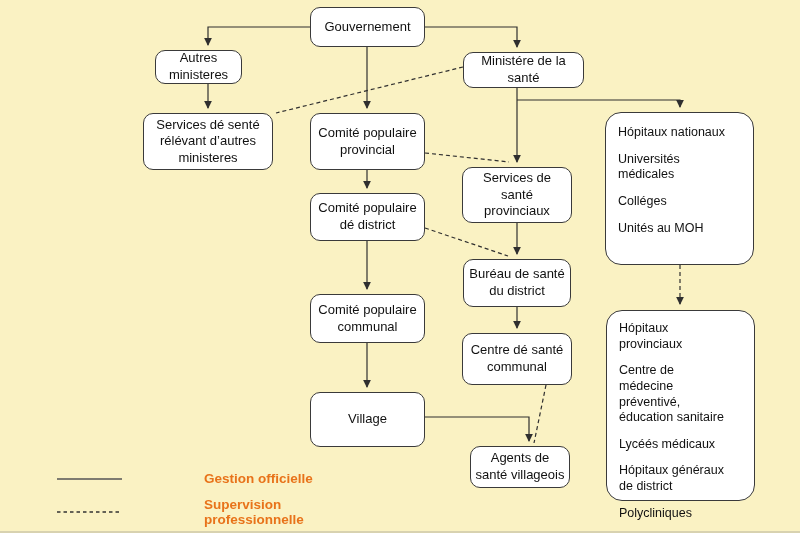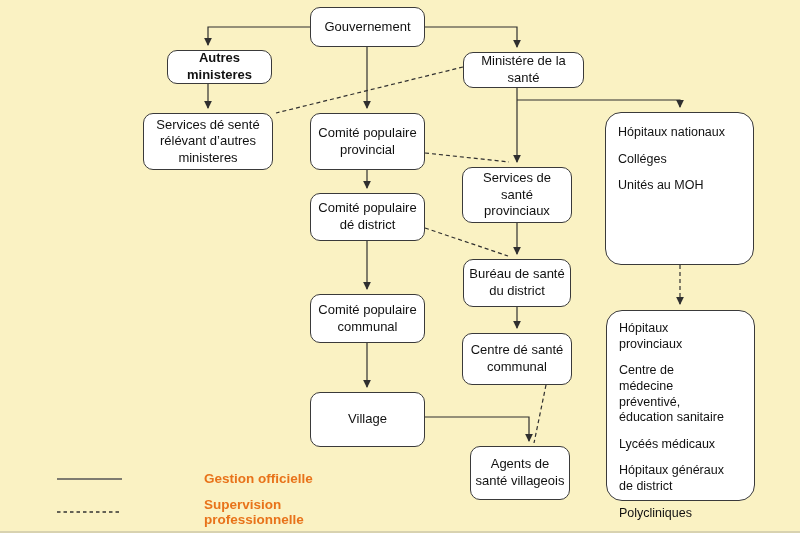--- a/index.html
+++ b/index.html
@@ -89,21 +89,21 @@
       <path class="conn dash" d="M463 67 L276 113"></path>
       <path class="conn dash" d="M425 153 L509 162"></path>
       <path class="conn dash" d="M425 228 L508 256"></path>
       <path class="conn dash" marker-end="url(#arw)" d="M680 265 V304"></path>
       <path class="conn dash" d="M546 385 L534 443"></path>
     </g>
   </svg>
 
   <div class="node" style="left:310px;top:7px;width:115px;height:40px;">Gouvernement</div>
 
-  <div class="node" style="left:167px;top:50px;width:105px;height:34px;font-weight:bold;">Autres
+  <div class="node" style="left:155px;top:50px;width:87px;height:34px;">Autres
 ministeres</div>
 
   <div class="node" style="left:143px;top:113px;width:130px;height:57px;">Services dé senté
 rélévant d’autres
 ministeres</div>
 
   <div class="node" style="left:463px;top:52px;width:121px;height:36px;">Ministére de la
 santé</div>
 
   <div class="node" style="left:310px;top:113px;width:115px;height:57px;">Comité populaire
@@ -120,25 +120,26 @@
 du district</div>
 
   <div class="node" style="left:310px;top:294px;width:115px;height:49px;">Comité populaire
 communal</div>
 
   <div class="node" style="left:462px;top:333px;width:110px;height:52px;">Centre dé santé
 communal</div>
 
   <div class="node" style="left:310px;top:392px;width:115px;height:55px;">Village</div>
 
-  <div class="node" style="left:470px;top:446px;width:100px;height:54px;padding:2px 1px;">Agents de
+  <div class="node" style="left:470px;top:446px;width:100px;height:42px;padding:2px 1px;">Agents de
 santé villageois</div>
 
   <div class="list-box" style="left:605px;top:112px;width:149px;height:153px;">
     <div class="item">Hópitaux nationaux</div>
+    <div class="item">Universités médicales</div>
     <div class="item">Colléges</div>
     <div class="item">Unités au MOH</div>
   </div>
 
   <div class="list-box" style="left:606px;top:310px;width:149px;height:191px;padding-top:10px;">
     <div class="item">Hópitaux provinciaux</div>
     <div class="item">Centre de médecine préventivé, éducation sanitaire</div>
     <div class="item">Lycéés médicaux</div>
     <div class="item">Hópitaux généraux  de district</div>
     <div class="item">Polycliniques</div>

